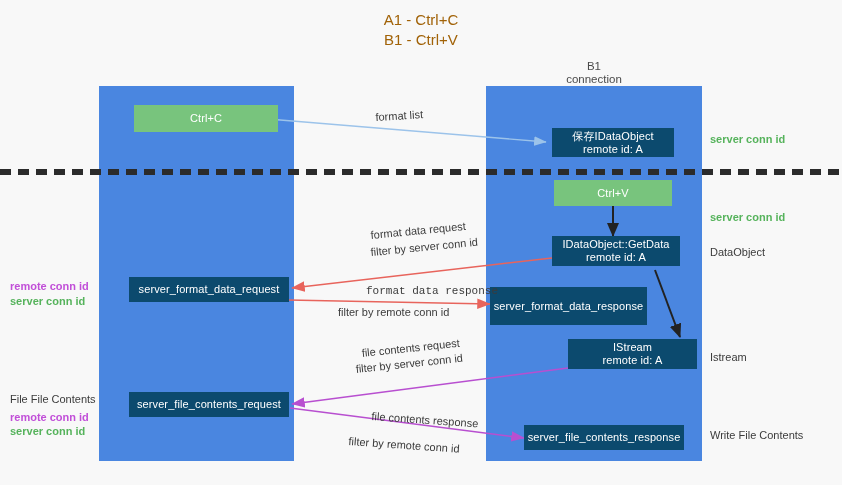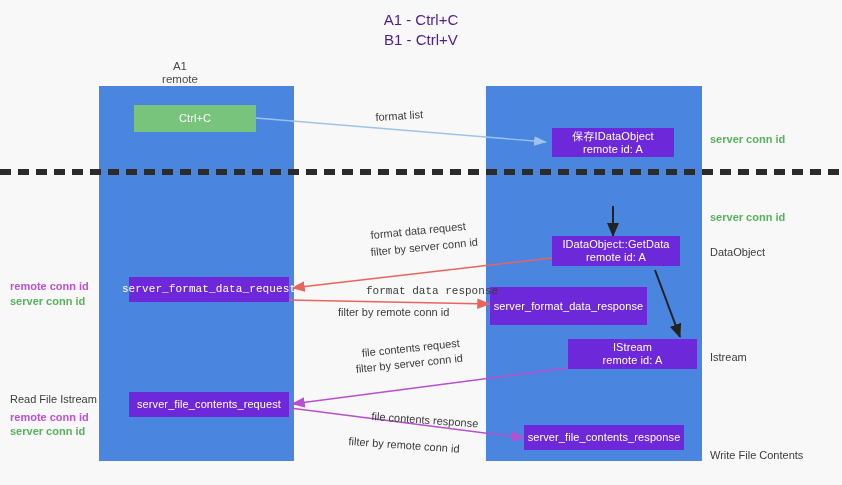--- a/index.html
+++ b/index.html
@@ -16,21 +16,21 @@
     overflow: hidden;
   }
 
   
   .title {
     position: absolute;
     left: 0; right: 0;
     top: 10px;
     text-align: center;
     font-size: 15px;
-    color: #4c1d95;
+    color: #a16207;
     line-height: 20px;
     white-space: pre-line;
   }
 
   
   .col-head {
     position: absolute;
     text-align: center;
     font-size: 11.5px;
     color: #4a4a4a;
@@ -64,21 +64,21 @@
     align-items: center;
     justify-content: center;
     color: #ffffff;
     font-size: 11px;
     line-height: 13px;
     text-align: center;
     white-space: pre-line;
     letter-spacing: 0.1px;
   }
   .node.green { background: #78c47d; }
-  .node.orange { background: #6d28d9; }
+  .node.orange { background: #0c4a6e; }
 
   
   .lbl {
     position: absolute;
     font-size: 11px;
     color: #3b3b3b;
     line-height: 14px;
     white-space: nowrap;
   }
   .lbl.green-t  { color: #56b35c; font-weight: bold; }
@@ -98,22 +98,22 @@
   }
 </style>
 </head>
 <body>
 
 <div id="stage">
 
   <div class="title">A1 - Ctrl+C
 B1 - Ctrl+V</div>
 
-  <div class="col-head" style="left:99px; top:60px; width:162px;">A1
-remote</div>
+  <div class="col-head" style="left:486px; top:60px; width:216px;">B1
+connection</div>
 
   <div class="lane" style="left:99px; top:86px; width:195px; height:375px;"></div>
   <div class="lane" style="left:486px; top:86px; width:216px; height:375px;"></div>
 
   <svg class="arrows">
     <defs>
       <marker id="ah-blue" markerWidth="9" markerHeight="7" refX="8.5" refY="3.5" orient="auto">
         <polygon points="0 0, 9 3.5, 0 7" fill="#9cc3ea"></polygon>
       </marker>
       <marker id="ah-red" markerWidth="9" markerHeight="7" refX="8.5" refY="3.5" orient="auto">
@@ -137,30 +137,31 @@
 
     <line x1="288" y1="300" x2="490" y2="304" stroke="#e8645c" stroke-width="1.5" marker-end="url(#ah-red)"></line>
 
     <line x1="568" y1="368" x2="292" y2="404" stroke="#b84fd0" stroke-width="1.5" marker-end="url(#ah-purple)"></line>
 
     <line x1="290" y1="408" x2="524" y2="438" stroke="#b84fd0" stroke-width="1.5" marker-end="url(#ah-purple)"></line>
   </svg>
 
   <div class="dashed-sep" style="top:169px;"></div>
 
-  <div class="node green" style="left:134px; top:105px; width:122px; height:27px;">Ctrl+C</div>
+  <div class="node green" style="left:134px; top:105px; width:144px; height:27px;">Ctrl+C</div>
 
   <div class="node orange" style="left:552px; top:128px; width:122px; height:29px;">保存IDataObject
 remote id: A</div>
 
+  <div class="node green" style="left:554px; top:180px; width:118px; height:26px;">Ctrl+V</div>
 
   <div class="node orange" style="left:552px; top:236px; width:128px; height:30px;">IDataObject::GetData
 remote id: A</div>
 
-  <div class="node orange" style="left:129px; top:277px; width:160px; height:25px;font-family:Liberation Mono, monospace;">server_format_data_request</div>
+  <div class="node orange" style="left:129px; top:277px; width:160px; height:25px;">server_format_data_request</div>
 
   <div class="node orange" style="left:490px; top:287px; width:157px; height:38px;">server_format_data_response</div>
 
   <div class="node orange" style="left:568px; top:339px; width:129px; height:30px;">IStream
 remote id: A</div>
 
   <div class="node orange" style="left:129px; top:392px; width:160px; height:25px;">server_file_contents_request</div>
 
   <div class="node orange" style="left:524px; top:425px; width:160px; height:25px;">server_file_contents_response</div>
 
@@ -183,22 +184,22 @@
   <div class="lbl rot" style="left:349px; top:434px; transform: rotate(4deg);"><span>filter by </span><span class="purple-t">remote conn id</span></div>
 
   <div class="lbl green-t" style="left:710px; top:132px;">server conn id</div>
 
   <div class="lbl green-t" style="left:710px; top:210px;">server conn id</div>
 
   <div class="lbl" style="left:710px; top:245px;">DataObject</div>
 
   <div class="lbl" style="left:710px; top:350px;">Istream</div>
 
-  <div class="lbl" style="left:710px; top:448px;text-align:right;">Write File Contents</div>
+  <div class="lbl" style="left:710px; top:428px;text-align:right;">Write File Contents</div>
 
   <div class="lbl purple-t" style="left:10px; top:279px;">remote conn id</div>
   <div class="lbl green-t" style="left:10px; top:294px;">server conn id</div>
 
-  <div class="lbl" style="left:10px; top:392px;">Read File Istream</div>
+  <div class="lbl" style="left:10px; top:392px;">File File Contents</div>
   <div class="lbl purple-t" style="left:10px; top:410px;">remote conn id</div>
   <div class="lbl green-t" style="left:10px; top:424px;">server conn id</div>
 
 </div>
 
 </body></html>

